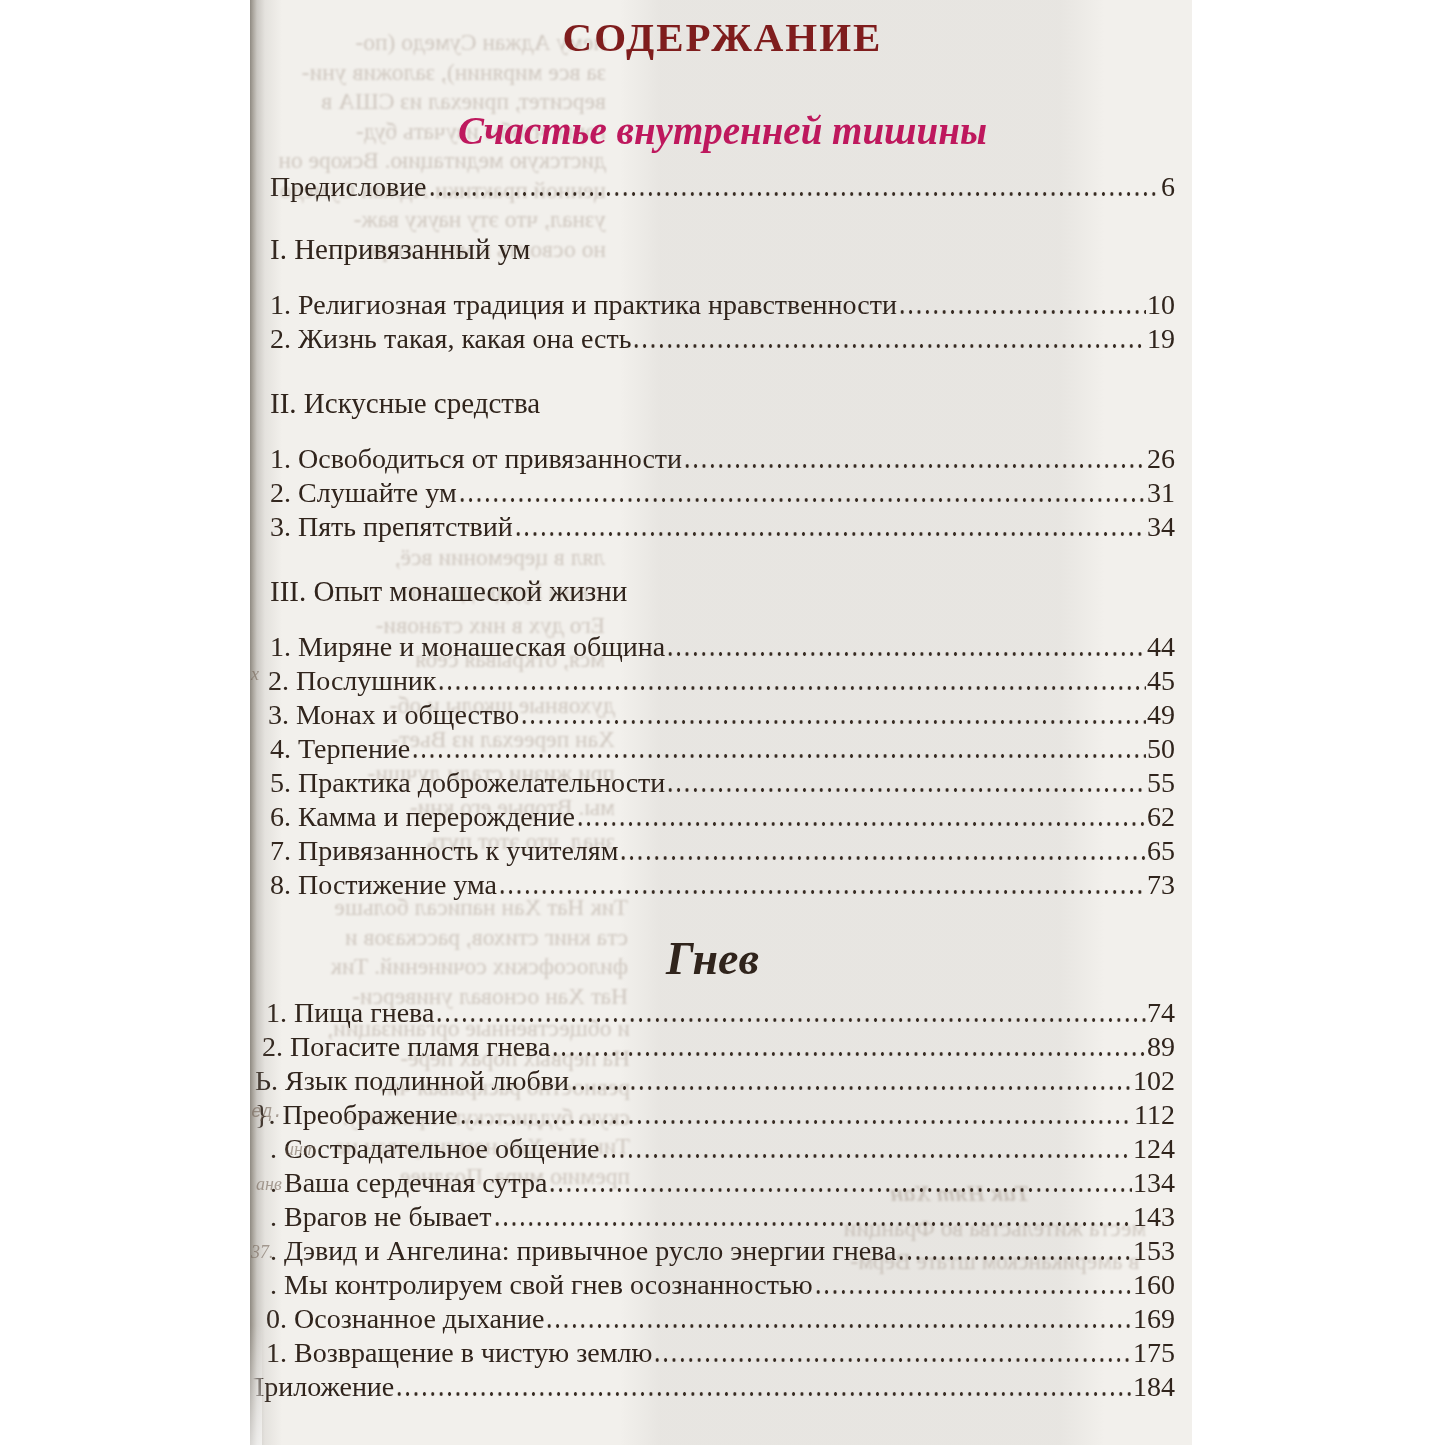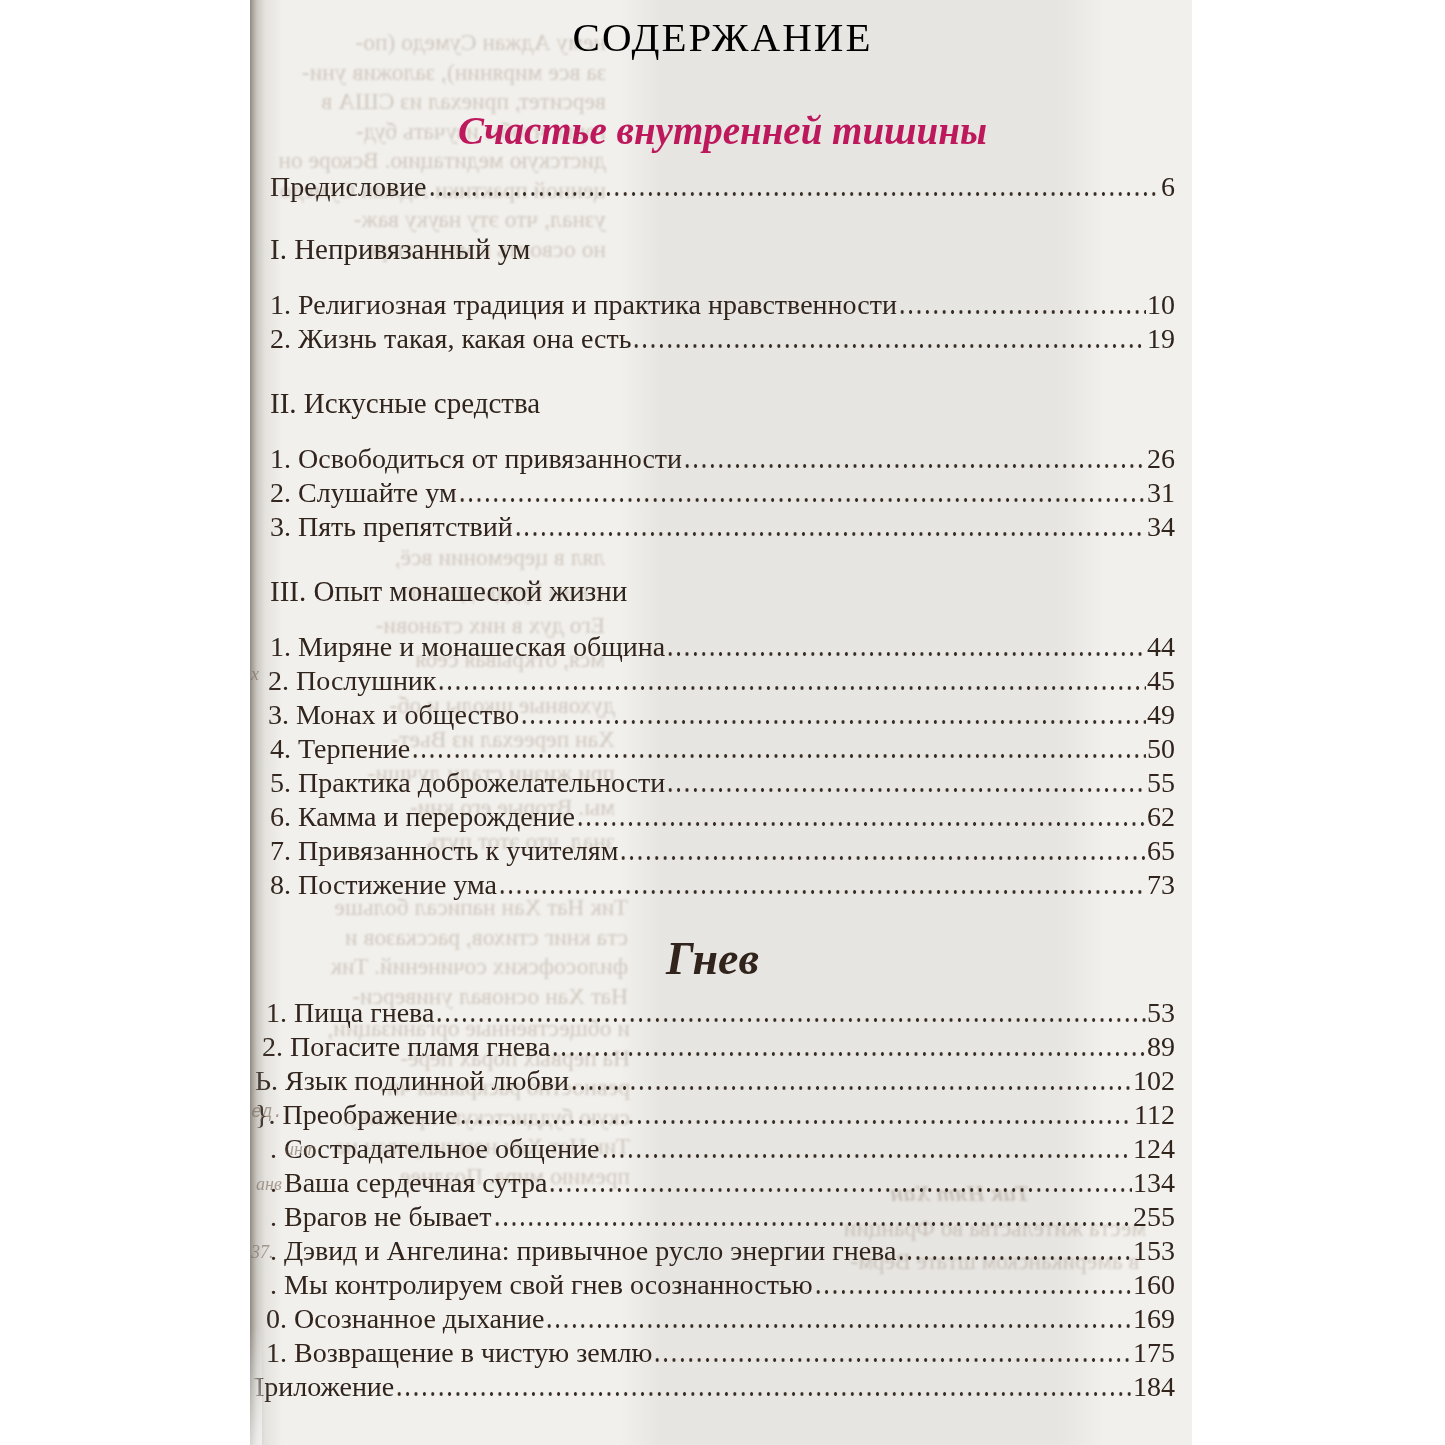--- a/index.html
+++ b/index.html
@@ -29,22 +29,22 @@
   }
   .page .edge-bottom{
     position:absolute;left:0;bottom:0;width:12px;height:120px;pointer-events:none;z-index:6;
     background:linear-gradient(180deg,rgba(255,255,255,0),rgba(255,255,255,.65));
   }
   
   .content{
     position:absolute;left:20px;top:0;width:905px;color:#30241c;z-index:2;
   }
   .title{
-    text-align:center;font-size:41px;line-height:46px;font-weight:normal;
-    letter-spacing:2px;margin-top:14px;color:#000000;
+    text-align:center;font-size:41px;line-height:46px;font-weight:bold;
+    letter-spacing:2px;margin-top:14px;color:#7f1d1d;
   }
   .subtitle{
     text-align:center;font-size:39px;line-height:46px;font-weight:bold;font-style:italic;
     margin-top:48px;color:#be185d;
   }
   #toc{margin-top:16px;}
   .row{
     display:flex;align-items:baseline;font-size:28px;line-height:34px;white-space:nowrap;
   }
   .row .lbl{flex:0 0 auto;}
@@ -201,21 +201,21 @@
         </div>
         <div class="row">
           <span class="lbl">8. Постижение ума</span>
           <span class="dots"></span>
           <span class="num">73</span>
         </div>
         <div class="sec">Гнев</div>
         <div class="row" style="margin-left: -4px;">
           <span class="lbl">1. Пища гнева</span>
           <span class="dots"></span>
-          <span class="num">53</span>
+          <span class="num">74</span>
         </div>
         <div class="row" style="margin-left: -8px;">
           <span class="lbl">2. Погасите пламя гнева</span>
           <span class="dots"></span>
           <span class="num">89</span>
         </div>
         <div class="row" style="margin-left: -15px;">
           <span class="lbl">Ь. Язык подлинной любви</span>
           <span class="dots"></span>
           <span class="num">102</span>
@@ -231,21 +231,21 @@
           <span class="num">124</span>
         </div>
         <div class="row">
           <span class="lbl">. Ваша сердечная сутра</span>
           <span class="dots"></span>
           <span class="num">134</span>
         </div>
         <div class="row">
           <span class="lbl">. Врагов не бывает</span>
           <span class="dots"></span>
-          <span class="num">255</span>
+          <span class="num">143</span>
         </div>
         <div class="row">
           <span class="lbl">. Дэвид и Ангелина: привычное русло энергии гнева</span>
           <span class="dots"></span>
           <span class="num">153</span>
         </div>
         <div class="row">
           <span class="lbl">. Мы контролируем свой гнев осознанностью</span>
           <span class="dots"></span>
           <span class="num">160</span>

